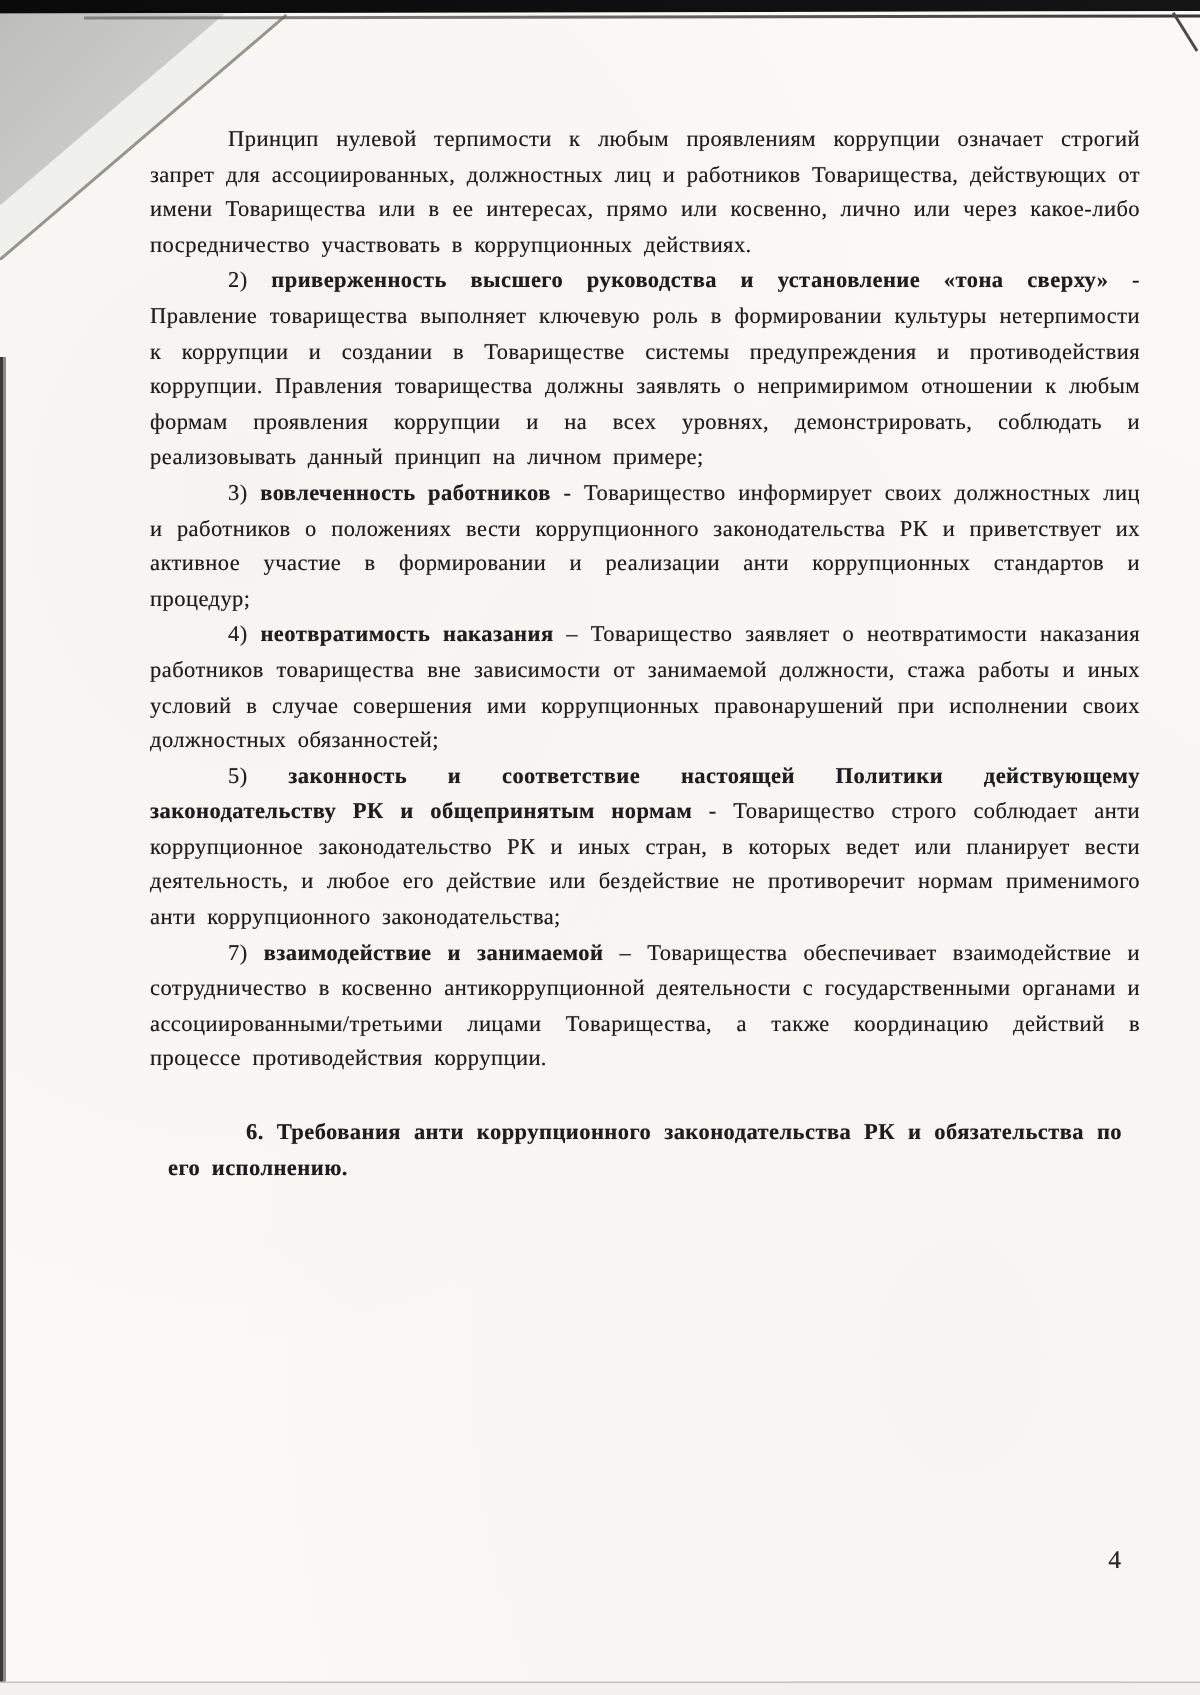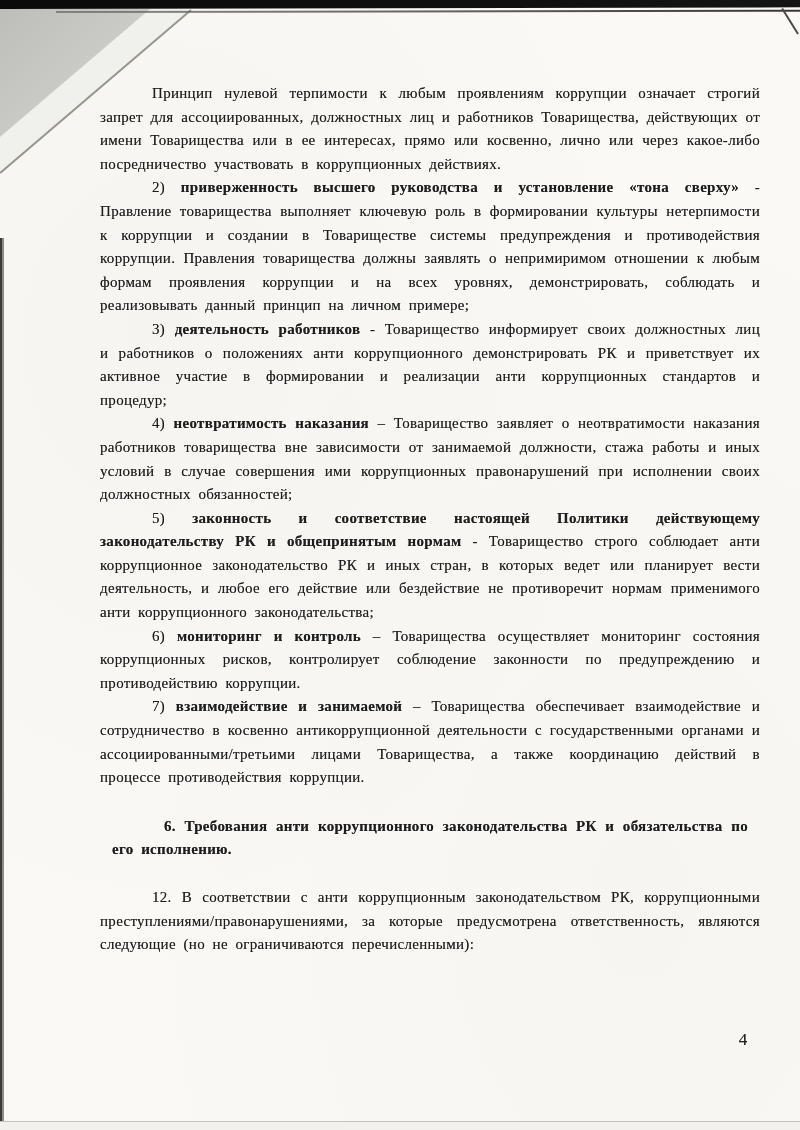--- a/index.html
+++ b/index.html
@@ -101,23 +101,21 @@
   <div class="scan-top-black"></div>
   <div class="scan-top-edge-line"></div>
   <div class="scan-top-right-bend"></div>
   <div class="scan-left-line"></div>
   <div class="scan-bottom-line"></div>
   <div class="scan-bottom-strip"></div>
 
   <div class="doc-body" id="doc-body">
       <p class="para indent"><span>Принцип нулевой терпимости к любым проявлениям коррупции означает строгий запрет для ассоциированных, должностных лиц и работников Товарищества, действующих от имени Товарищества или в ее интересах, прямо или косвенно, лично или через какое-либо посредничество участвовать в коррупционных действиях.</span></p>
       <p class="para indent"><span>2) </span><b>приверженность высшего руководства и установление «тона сверху»</b><span> - Правление товарищества выполняет ключевую роль в формировании культуры нетерпимости к коррупции и создании в Товариществе системы предупреждения и противодействия коррупции. Правления товарищества должны заявлять о непримиримом отношении к любым формам проявления коррупции и на всех уровнях, демонстрировать, соблюдать и реализовывать данный принцип на личном примере;</span></p>
-      <p class="para indent"><span>3) </span><b>деятельность работников</b><span> - Товарищество информирует своих должностных лиц и работников о положениях анти коррупционного демонстрировать РК и приветствует их активное участие в формировании и реализации анти коррупционных стандартов и процедур;</span></p>
+      <p class="para indent"><span>3) </span><b>вовлеченность работников</b><span> - Товарищество информирует своих должностных лиц и работников о положениях вести коррупционного законодательства РК и приветствует их активное участие в формировании и реализации анти коррупционных стандартов и процедур;</span></p>
       <p class="para indent"><span>4) </span><b>неотвратимость наказания</b><span> – Товарищество заявляет о неотвратимости наказания работников товарищества вне зависимости от занимаемой должности, стажа работы и иных условий в случае совершения ими коррупционных правонарушений при исполнении своих должностных обязанностей;</span></p>
       <p class="para indent"><span>5) </span><b>законность и соответствие настоящей Политики действующему законодательству РК и общепринятым нормам</b><span> - Товарищество строго соблюдает анти коррупционное законодательство РК и иных стран, в которых ведет или планирует вести деятельность, и любое его действие или бездействие не противоречит нормам применимого анти коррупционного законодательства;</span></p>
-      <p class="para indent"><span>6) </span><b>мониторинг и контроль</b><span> – Товарищества осуществляет мониторинг состояния коррупционных рисков, контролирует соблюдение законности по предупреждению и противодействию коррупции.</span></p>
       <p class="para indent"><span>7) </span><b>взаимодействие и занимаемой</b><span> – Товарищества обеспечивает взаимодействие и сотрудничество в косвенно антикоррупционной деятельности с государственными органами и ассоциированными/третьими лицами Товарищества, а также координацию действий в процессе противодействия коррупции.</span></p>
       <p class="para indent heading"><span>6. Требования анти коррупционного законодательства РК и обязательства по его исполнению.</span></p>
-      <p class="para indent"><span>12. В соответствии с анти коррупционным законодательством РК, коррупционными преступлениями/правонарушениями, за которые предусмотрена ответственность, являются следующие (но не ограничиваются перечисленными):</span></p>
     </div>
 
   <div class="page-number">4</div>
 </div>
 
 </body></html>

